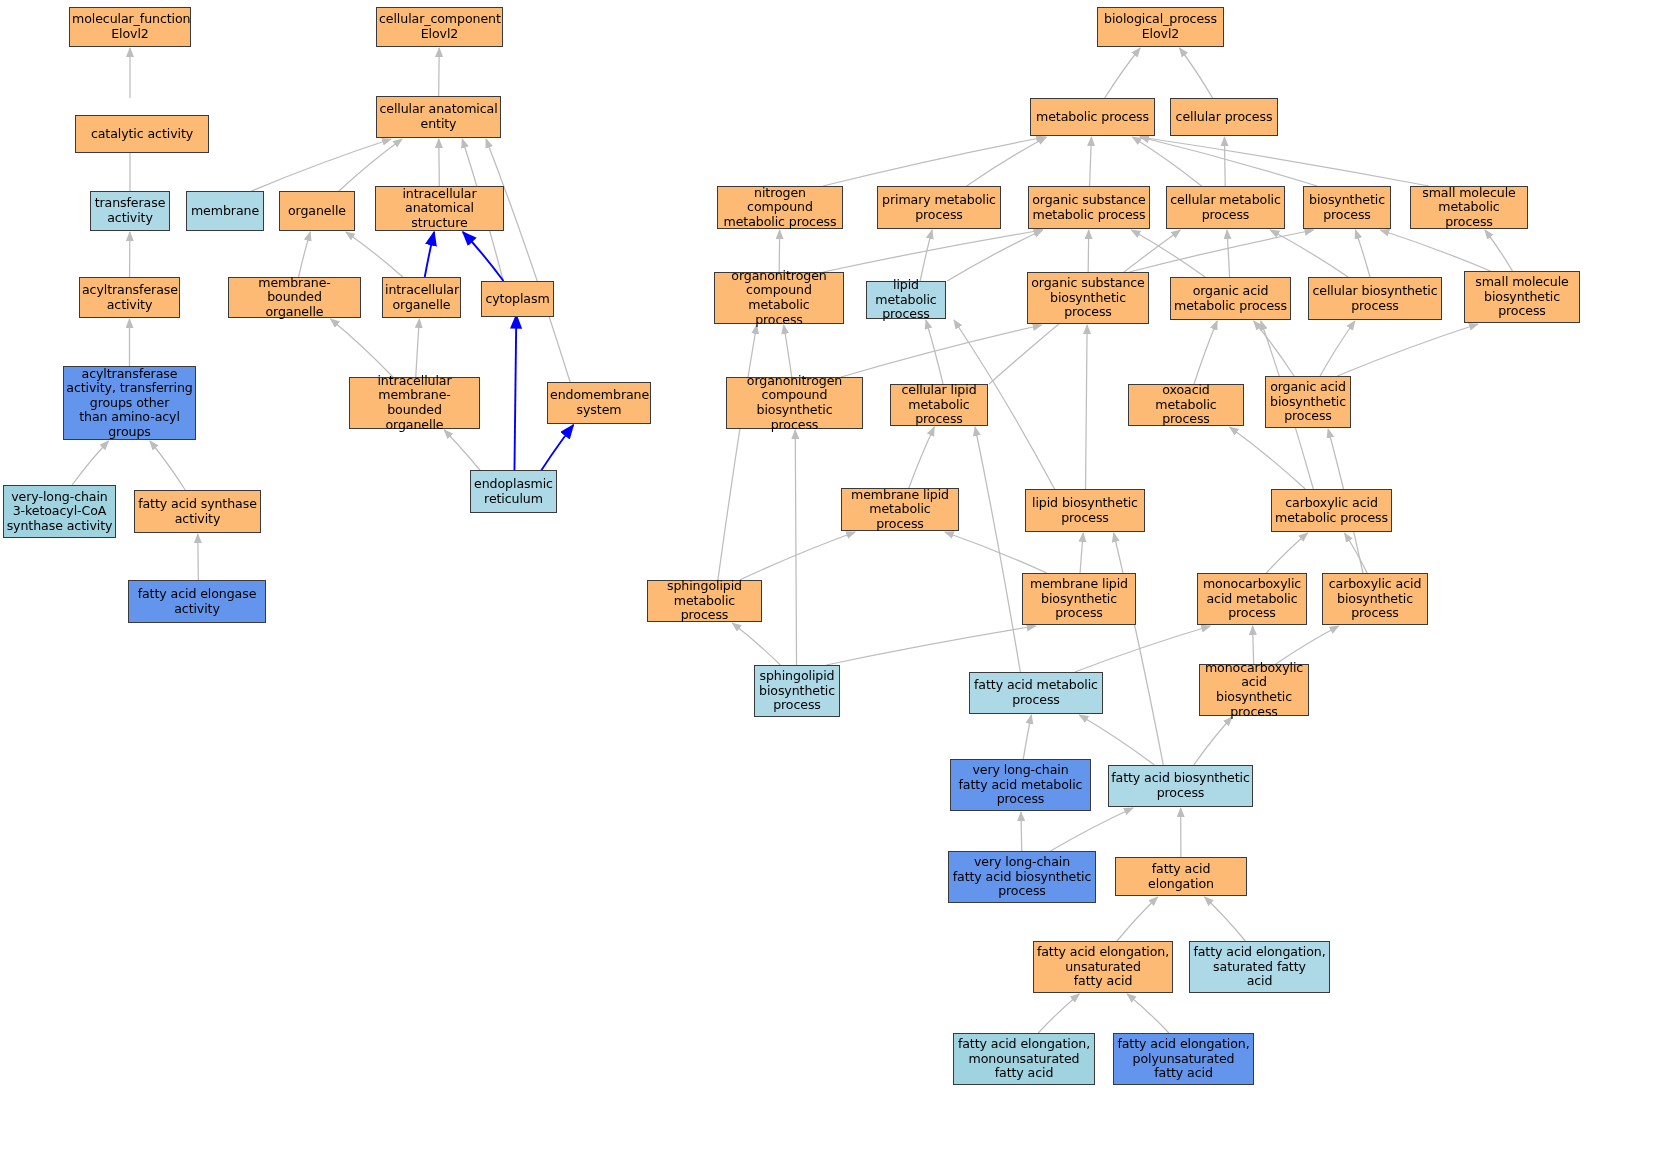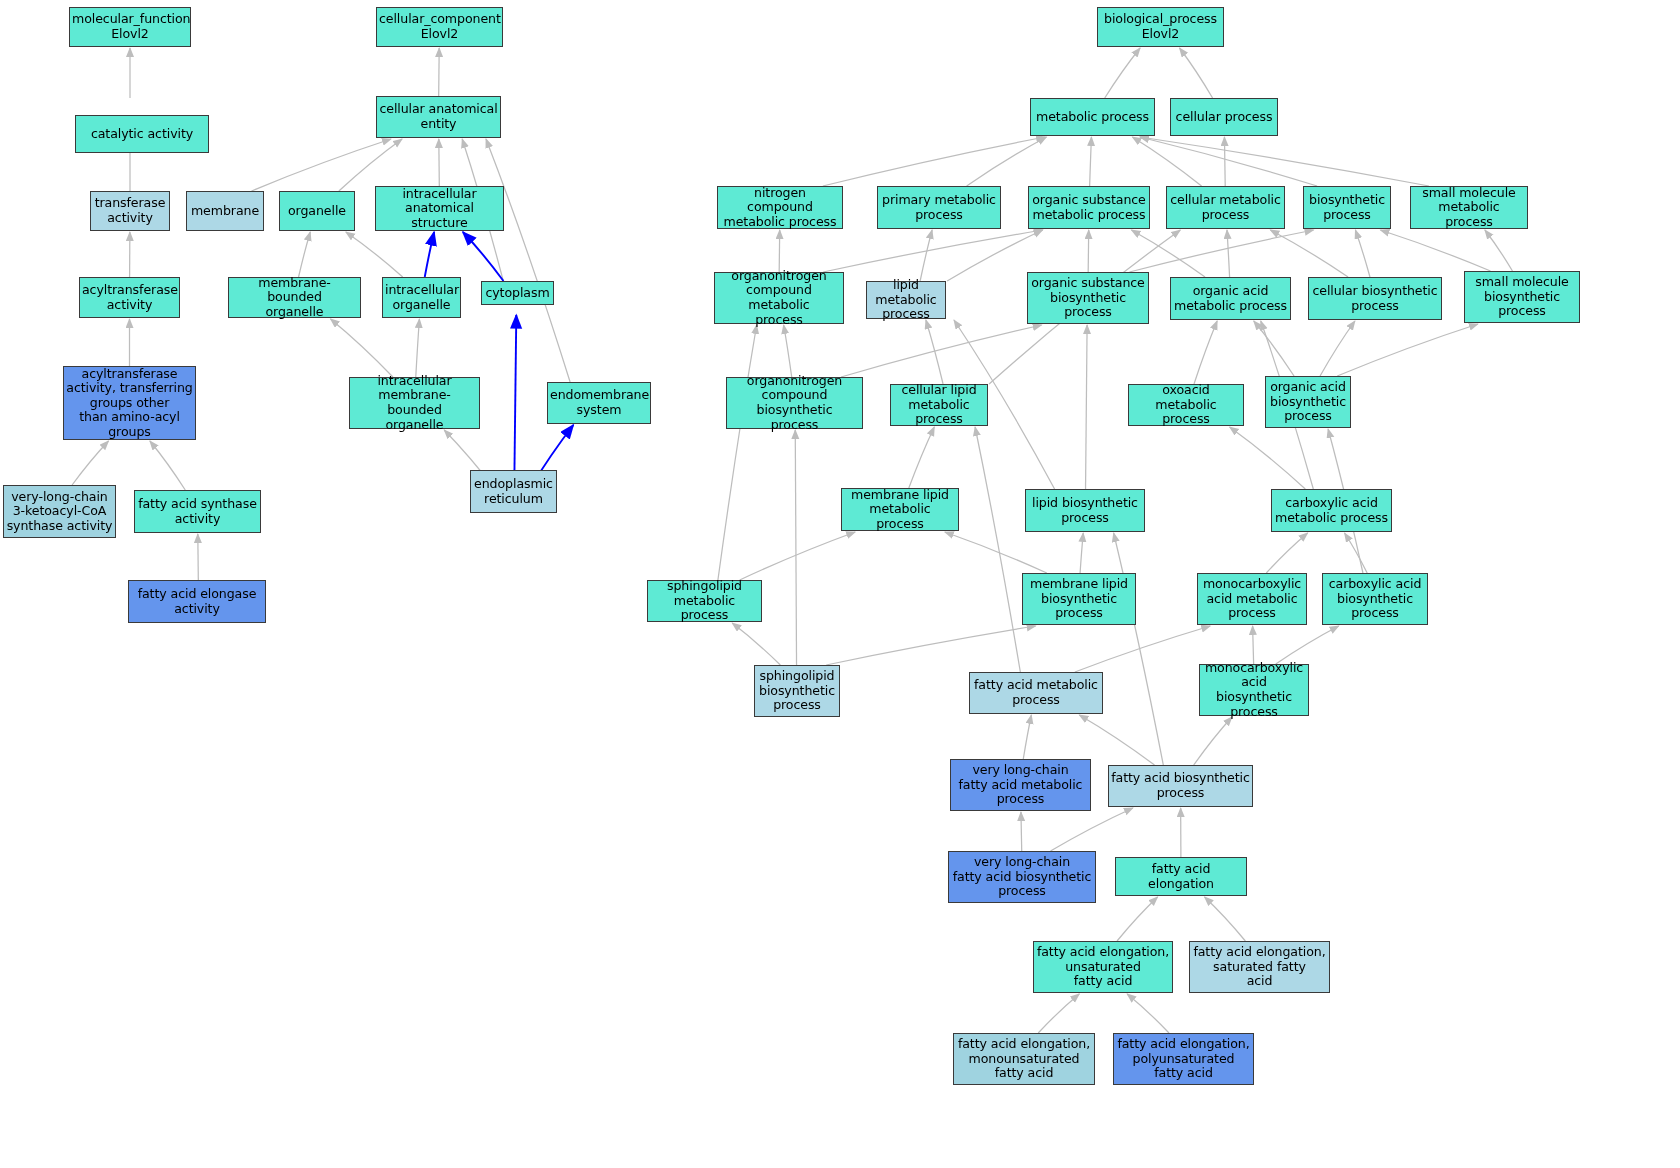--- a/index.html
+++ b/index.html
@@ -1,21 +1,21 @@
 <!DOCTYPE html>
 <html><head>
 <meta charset="utf-8">
 <title>GO DAG Elovl2</title>
 <style>
   html,body{margin:0;padding:0;background:#ffffff;}
   #canvas{position:relative;width:1680px;height:1168px;background:#fff;
           font-family:"DejaVu Sans","Liberation Sans",sans-serif;overflow:hidden;}
   svg#edges{position:absolute;left:0;top:0;width:1680px;height:1168px;pointer-events:none;}
   .node{position:absolute;box-sizing:border-box;border:1.4px solid #3a3a3a;
-        background:#5eead4;display:flex;align-items:center;justify-content:center;
+        background:#fdba74;display:flex;align-items:center;justify-content:center;
         text-align:center;line-height:1.16;color:#000;letter-spacing:-0.1px;
         font-size:12.6px;padding:1px 2px;}
   .node span{display:block;width:100%;white-space:pre-line;}
   .n-light{background:#add8e6;}
   .n-mid{background:#9fd3e0;}
   .n-dark{background:#6495ed;}
 </style>
 </head>
 <body>
 
@@ -182,21 +182,21 @@
 activity</span>
       </div>
       <div class="node " style="left: 228px; top: 277px; width: 133px; height: 41px;">
         <span>membrane-bounded
 organelle</span>
       </div>
       <div class="node " style="left: 382px; top: 277px; width: 79px; height: 41px;">
         <span>intracellular
 organelle</span>
       </div>
-      <div class="node " style="left: 481px; top: 281px; width: 73px; height: 24px;">
+      <div class="node " style="left: 481px; top: 281px; width: 73px; height: 36px;">
         <span>cytoplasm</span>
       </div>
       <div class="node " style="left: 714px; top: 272px; width: 130px; height: 52px;">
         <span>organonitrogen
 compound metabolic
 process</span>
       </div>
       <div class="node n-light" style="left: 866px; top: 281px; width: 80px; height: 38px;">
         <span>lipid metabolic
 process</span>

